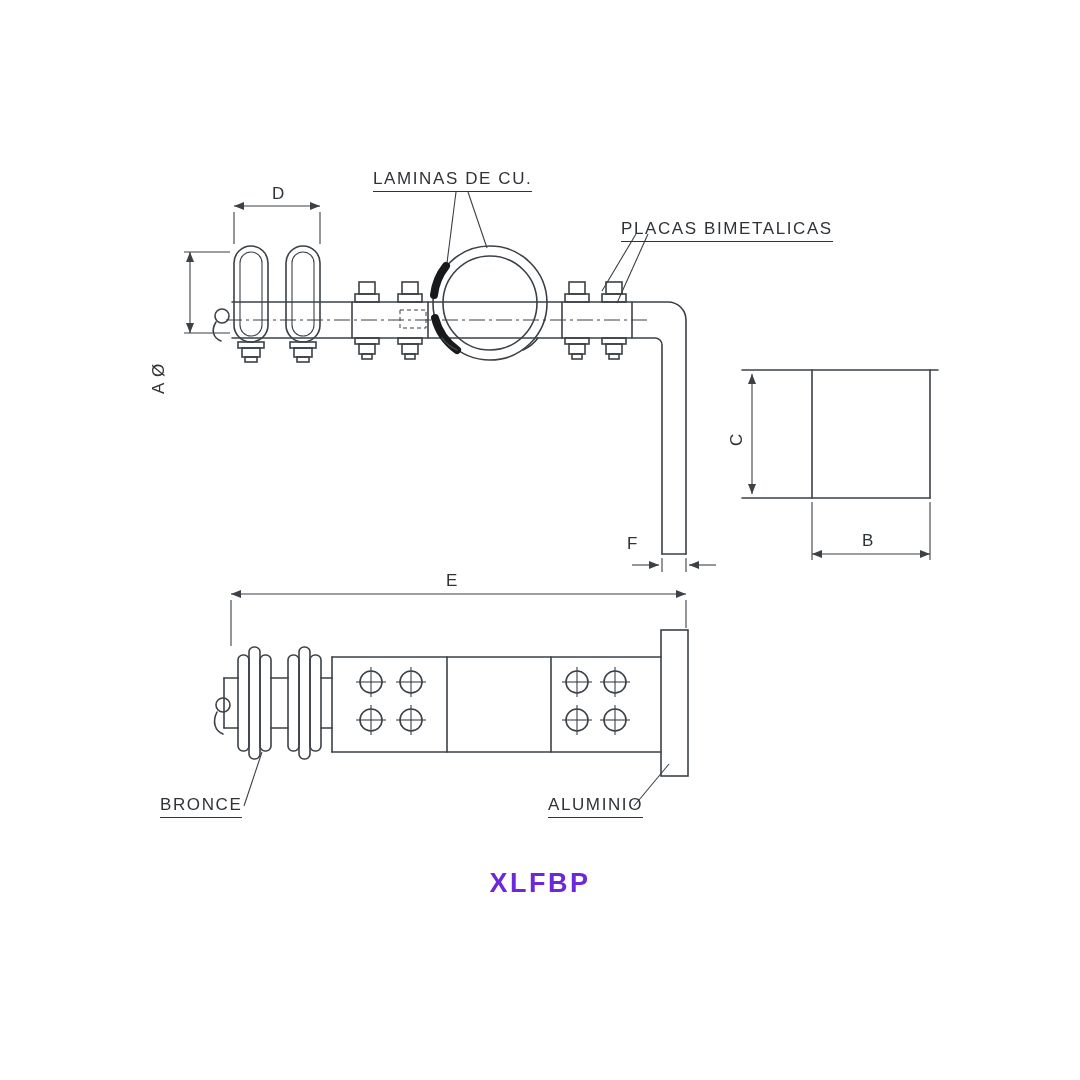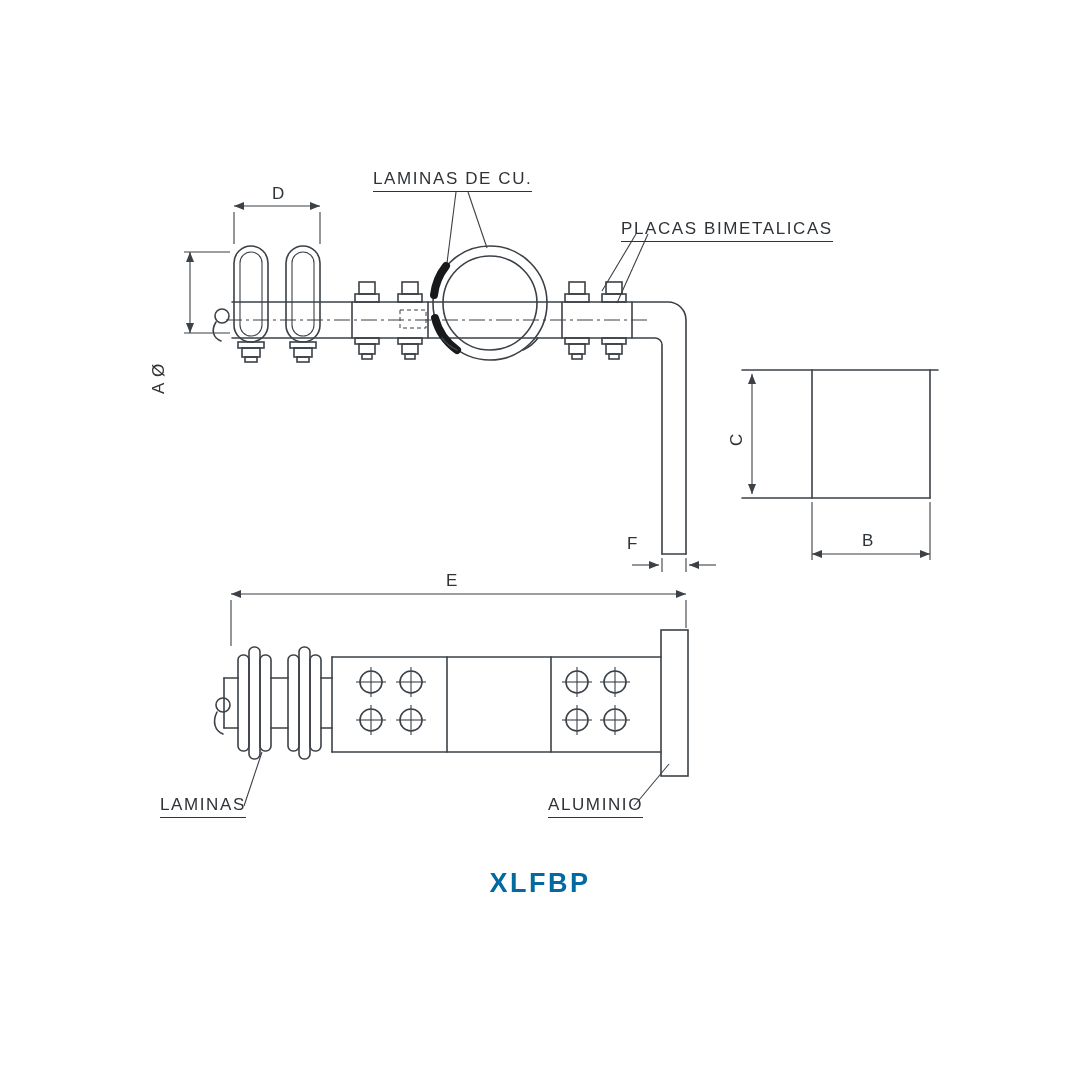--- a/index.html
+++ b/index.html
@@ -10,21 +10,21 @@
   .stage svg{position:absolute;left:0;top:0;}
   .lbl{
     position:absolute;font-size:17px;letter-spacing:1.6px;color:#2e3338;
     white-space:nowrap;line-height:1.15;
   }
   .underline{border-bottom:1.6px solid #2e3338;padding-bottom:2px;}
   .dimletter{font-size:17px;letter-spacing:1px;}
   .rot{transform:rotate(-90deg);transform-origin:0 0;}
   .title{
     position:absolute;left:50%;top:868px;transform:translateX(-50%);
-    font-size:27px;font-weight:bold;letter-spacing:2.5px;color:#0369a1;
+    font-size:27px;font-weight:bold;letter-spacing:2.5px;color:#6d28d9;
   }
   .obj{stroke:#3b4147;stroke-width:1.6;fill:none;stroke-linecap:round;}
   .thin{stroke:#3b4147;stroke-width:1.1;fill:none;}
   .cl{stroke:#3b4147;stroke-width:1;fill:none;stroke-dasharray:16 4 3 4;}
   .dash{stroke:#3b4147;stroke-width:1;fill:none;stroke-dasharray:4 3;}
   .thick{stroke:#17191b;stroke-width:8;fill:none;stroke-linecap:round;}
 </style>
 </head>
 <body>
 
@@ -215,21 +215,21 @@
         <line class="thin" x1="244" y1="806" x2="262" y2="752"></line>
         <line class="thin" x1="634" y1="806" x2="669" y2="764"></line>
       </g>
     </g>
   </svg>
 
   <div class="lbl underline" style="left:373px;top:169px;">LAMINAS DE CU.</div>
 
   <div class="lbl underline" style="left:621px;top:210px;margin-top:9px;">PLACAS BIMETALICAS</div>
 
-  <div class="lbl underline" style="left:160px;top:795px;">LAMINAS</div>
+  <div class="lbl underline" style="left:160px;top:795px;">BRONCE</div>
 
   <div class="lbl underline" style="left:548px;top:795px;">ALUMINIO</div>
 
   <div class="lbl dimletter" style="left:272px;top:184px;">D</div>
 
   <div class="lbl dimletter rot" style="left:149px;top:394px;">A Ø</div>
 
   <div class="lbl dimletter rot" style="left:727px;top:446px;">C</div>
 
   <div class="lbl dimletter" style="left:627px;top:534px;">F</div>

